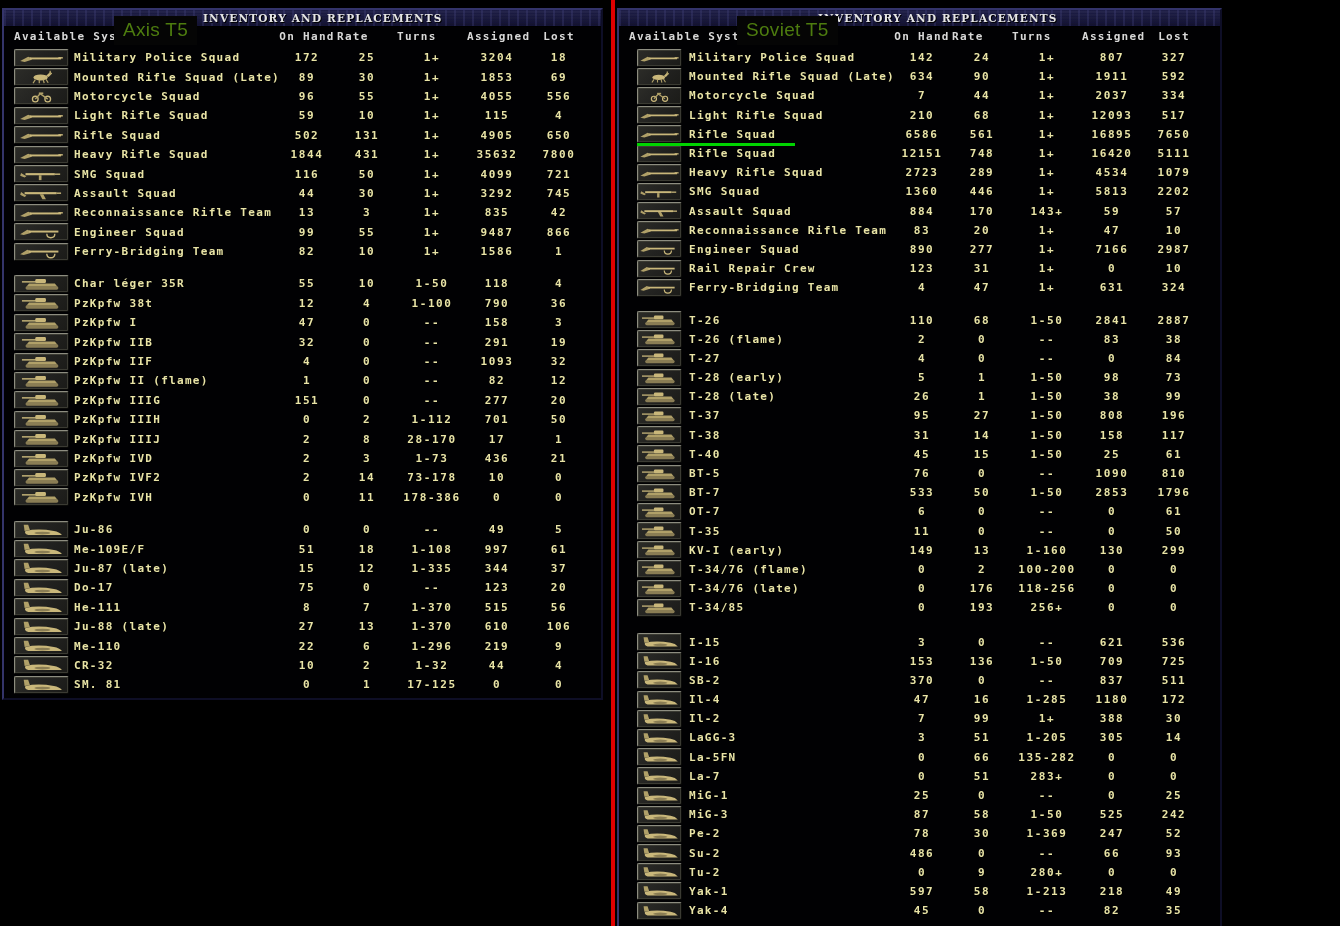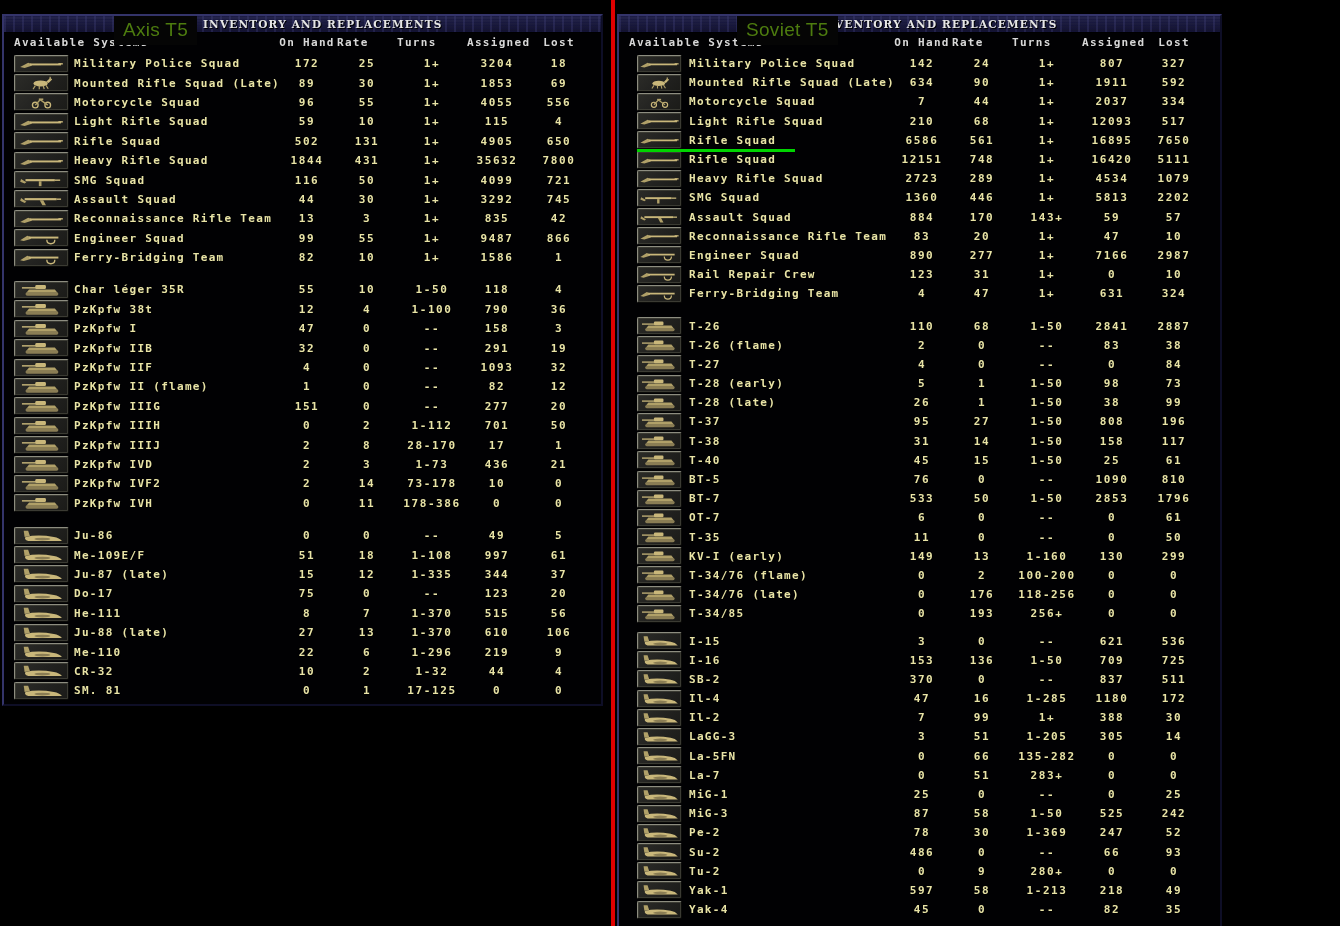--- a/index.html
+++ b/index.html
@@ -1,21 +1,21 @@
 <!DOCTYPE html>
 <html><head>
 <meta charset="utf-8">
 <style>
   html,body{margin:0;padding:0;}
   body{
     width:1340px;height:926px;position:relative;overflow:hidden;
     background:#000;font-family:"DejaVu Sans Mono",monospace;
   }
   .panel{
-    position:absolute;top:14px;background:#010103;
+    position:absolute;top:8px;background:#010103;
     border:2px solid;border-color:#34346a #0e0e26 #0e0e26 #34346a;
     box-shadow:0 0 0 1px #000;box-sizing:border-box;overflow:hidden;
   }
   .panel-axis{left:2px;width:601px;height:692px;}
   .panel-soviet{left:617px;width:605px;height:922px;}
 
   .titlebar{
     height:17px;line-height:17px;white-space:nowrap;
     background:
       repeating-linear-gradient(90deg, rgba(70,70,130,.30) 0 2px, rgba(0,0,0,0) 2px 9px),
@@ -34,21 +34,21 @@
   .c-rate{width:60px;}
   .c-turns{width:70px;text-align:left;}
   .c-asg{width:60px;text-align:center;}
   .c-lost{width:64px;text-align:center;}
 
   .rows{padding-top:3px;}
   .panel-axis .rows{padding-left:10px;}
   .panel-soviet .rows{padding-left:18px;}
   .group{margin-bottom:13px;}
   .group:last-child{margin-bottom:0;}
-  .panel-soviet .group:nth-child(2){margin-bottom:8px;}
+  .panel-soviet .group:nth-child(2){margin-bottom:15px;}
 
   .row{display:flex;align-items:center;position:relative;}
   .panel-axis .row{height:19.4px;}
   .panel-soviet .row{height:19.2px;}
 
   .icon-cell{box-sizing:border-box;}
   .panel-axis .icon-cell{width:60px;}
   .panel-soviet .icon-cell{width:52px;}
   .icon-btn{
     height:18px;background:linear-gradient(135deg,#2c2c28 0%,#222220 50%,#1b1b18 100%);

